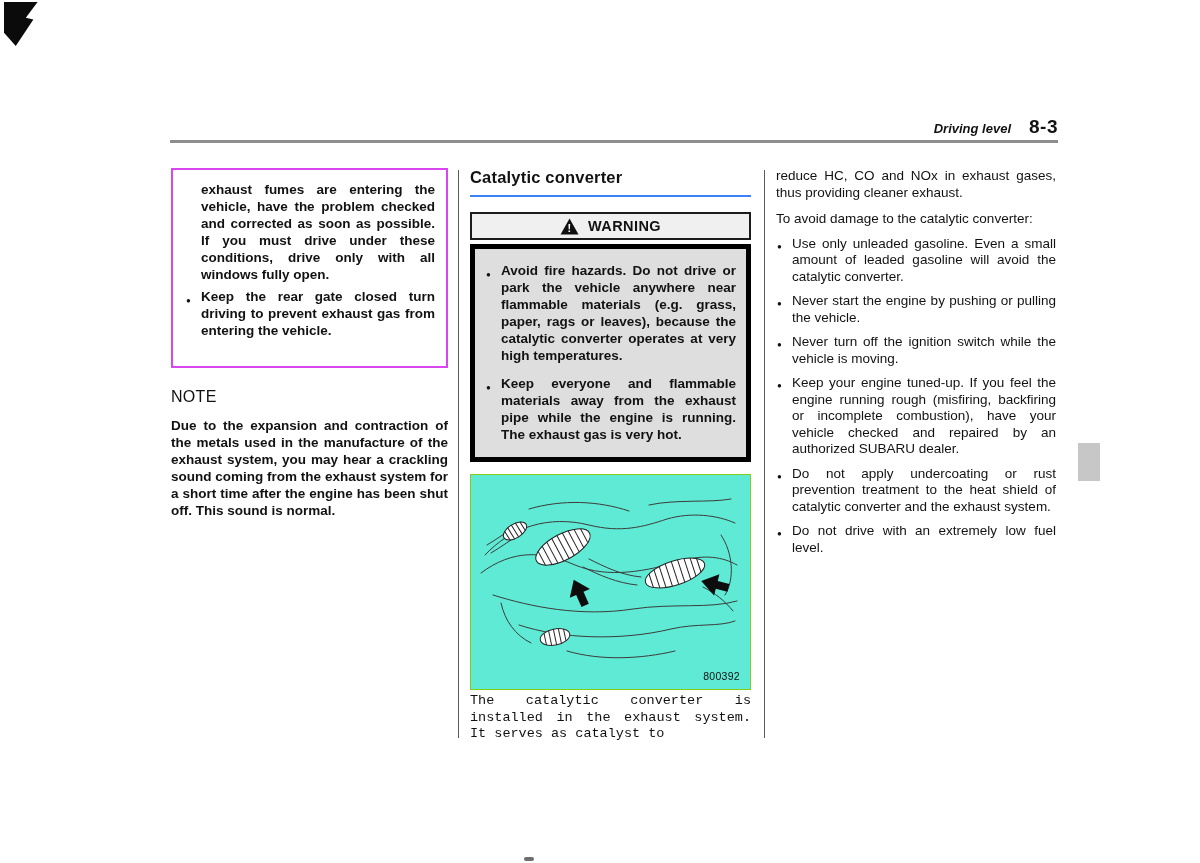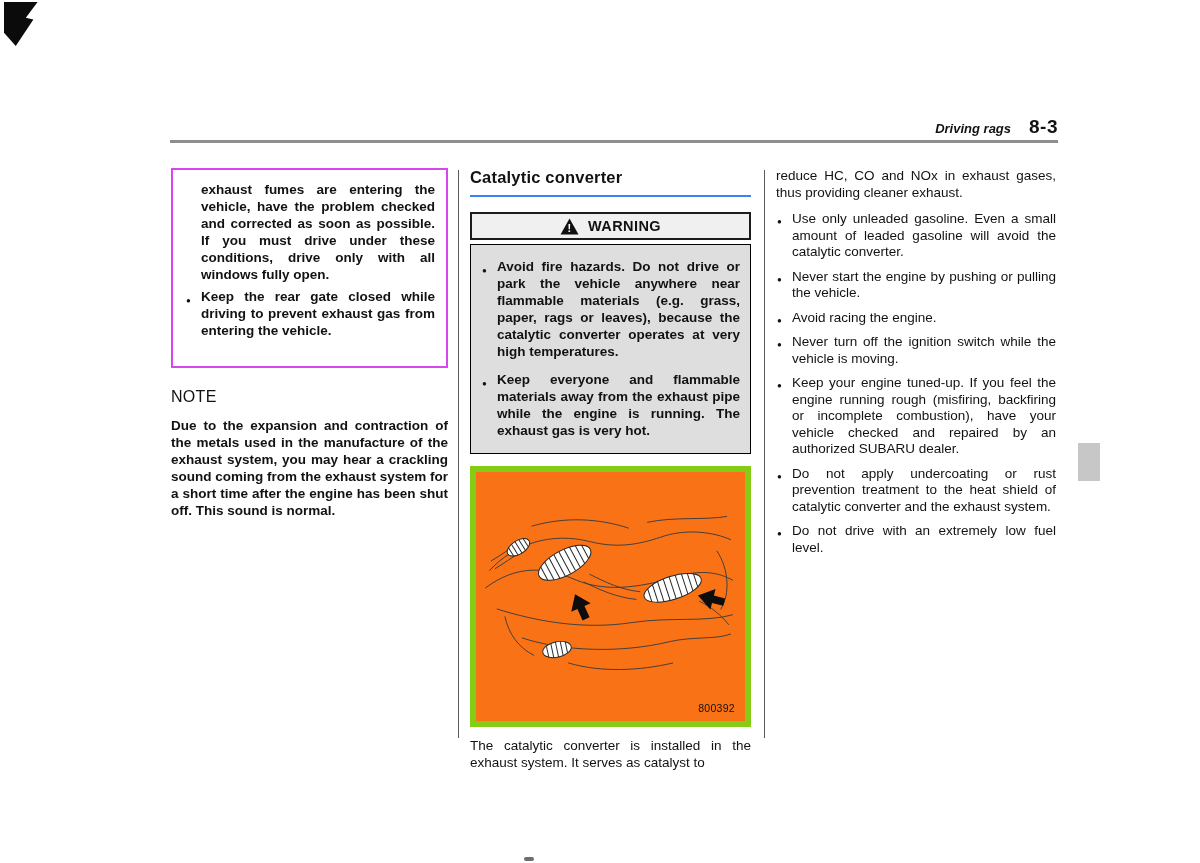--- a/index.html
+++ b/index.html
@@ -40,30 +40,30 @@
 
   .note-title { font-size:16px; font-weight:normal; margin:20px 0 11px 0; letter-spacing:0.3px; }
 
   
   .section-heading { font-size:16.5px; font-weight:bold; border-bottom:2px solid #3b82f6;
     padding-bottom:8px; margin-bottom:15px; letter-spacing:0.2px; }
   .warning-title-box { border:2px solid #1c1c1c; background:#f0f0f0; height:28px;
     display:flex; align-items:center; justify-content:center; gap:9px;
     font-weight:bold; font-size:14.5px; letter-spacing:0.4px; }
   .warn-icon { display:inline-flex; align-items:center; }
-  .warning-body-box { border:1px solid #000000; background:#dedede; margin-top:4px;
+  .warning-body-box { border:5px solid #000000; background:#dedede; margin-top:4px;
     padding:13px 10px 14px 10px; }
   .warning-body-box .bullet-item + .bullet-item { margin-top:11px; }
   .warning-body-box .bullet-item::before { top:4px; }
 
-  .figure-box { position:relative; margin-top:12px; border:6px solid #84cc16; height:261px; background:#f97316; }
+  .figure-box { position:relative; margin-top:12px; border:1px solid #84cc16; height:216px; background:#5eead4; }
   .fig-svg { width:100%; height:100%; display:block; }
   .figure-code { position:absolute; right:10px; bottom:7px; font-size:10.5px; letter-spacing:0.3px; }
 
-  .caption { margin-top:11px; }
+  .caption { margin-top:3px;font-family:Liberation Mono, monospace; }
 
   
   .para { margin-bottom:10px; }
   .lead { margin-bottom:6px; }
   .col-right .bullet-item { margin-top:8px; }
   .col-right .bullet-item::before { top:3px; }
 
   
   .side-tab { position:absolute; left:1078px; top:443px; width:22px; height:38px; background:#c7c7c7; }
 
@@ -71,33 +71,33 @@
   .bottom-smudge { position:absolute; left:524px; top:857px; width:10px; height:4px; background:#6e6e6e; border-radius:2px; }
 </style>
 </head>
 <body>
 
 <div class="page">
 
   <div class="corner-mark"></div>
 
   <div class="header-text">
-    <span class="header-section">Driving rags</span>
+    <span class="header-section">Driving level</span>
     <span class="header-page">8-3</span>
   </div>
   <div class="header-rule"></div>
 
   <div class="vrule vrule-1"></div>
   <div class="vrule vrule-2"></div>
 
   <div class="col col-left">
     <div class="warn-continue-box bold-text">
       <p class="hang">exhaust fumes are entering the vehicle, have the problem checked and corrected as soon as possible. If you must drive under these conditions, drive only with all windows fully open.</p>
       <div class="bullet-item">
-        <span>Keep the rear gate closed while driving to prevent exhaust gas from entering the vehicle.</span>
+        <span>Keep the rear gate closed turn driving to prevent exhaust gas from entering the vehicle.</span>
       </div>
     </div>
     <h2 class="note-title">NOTE</h2>
     <p class="bold-text">Due to the expansion and contraction of the metals used in the manufacture of the exhaust system, you may hear a crackling sound coming from the exhaust system for a short time after the engine has been shut off. This sound is normal.</p>
   </div>
 
   <div class="col col-mid">
     <h1 class="section-heading">Catalytic converter</h1>
 
     <div class="warning-title-box">
@@ -183,28 +183,26 @@
         </g>
       </svg>
       <span class="figure-code">800392</span>
     </div>
 
     <p class="caption reg-text">The catalytic converter is installed in the exhaust system. It serves as catalyst to</p>
   </div>
 
   <div class="col col-right reg-text">
     <p class="para">reduce HC, CO and NOx in exhaust gases, thus providing cleaner exhaust.</p>
+    <p class="para lead">To avoid damage to the catalytic converter:</p>
     <div class="bullet-item">
       <span>Use only unleaded gasoline. Even a small amount of leaded gasoline will avoid the catalytic converter.</span>
     </div>
     <div class="bullet-item">
       <span>Never start the engine by pushing or pulling the vehicle.</span>
-    </div>
-    <div class="bullet-item">
-      <span>Avoid racing the engine.</span>
     </div>
     <div class="bullet-item">
       <span>Never turn off the ignition switch while the vehicle is moving.</span>
     </div>
     <div class="bullet-item">
       <span>Keep your engine tuned-up. If you feel the engine running rough (misfiring, backfiring or incomplete combustion), have your vehicle checked and repaired by an authorized SUBARU dealer.</span>
     </div>
     <div class="bullet-item">
       <span>Do not apply undercoating or rust prevention treatment to the heat shield of catalytic converter and the exhaust system.</span>
     </div>

